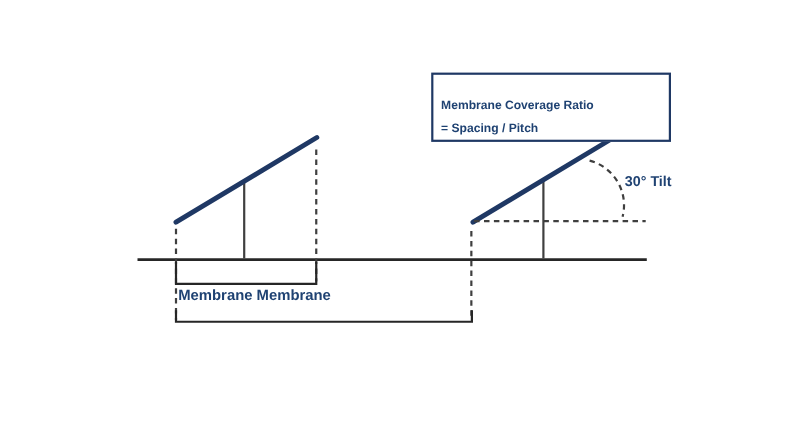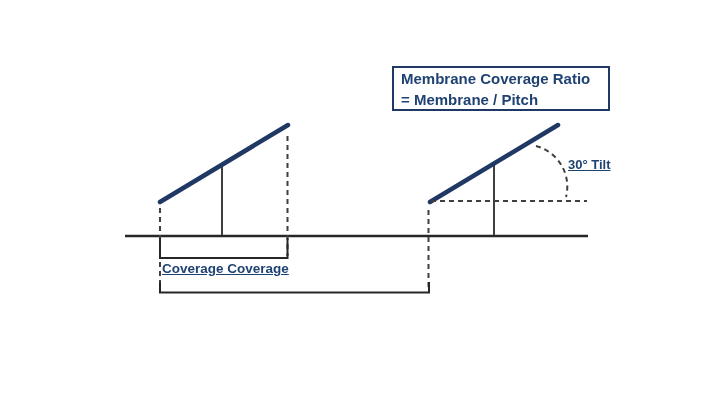--- a/index.html
+++ b/index.html
@@ -25,34 +25,33 @@
   .blue-panel{stroke:var(--panel_blue);stroke-width:4.5;stroke-linecap:round;}
   .post{stroke:var(--dash_gray);stroke-width:2;}
   .dashed{stroke:var(--dash_gray);stroke-width:2;stroke-dasharray:5 4;fill:none;}
   .bracket{stroke:var(--line_dark);stroke-width:2;fill:none;}
   .ground{stroke:var(--line_dark);stroke-width:2.5;}
   .label{
     position:absolute;
     color:var(--text_navy);
     font-weight:bold;
     white-space:nowrap;
-    text-decoration:underline;
   }
   .lbl-coverage{left:162px;top:261px;font-size:13.5px;}
   .lbl-pitch{left:227px;top:301px;font-size:13.5px;}
   .lbl-tilt{left:568px;top:157px;font-size:13px;}
   .formula-box{
     position:absolute;
     left:392px;top:66px;
     width:199px;height:34px;
     border:2px solid var(--panel_blue);
     background:var(--background);
-    padding:0 8px 7px 7px;
+    padding:18px 8px 7px 7px;
     color:var(--text_navy);
-    font-size:15px;
+    font-size:11px;
     font-weight:bold;
     line-height:21px;
   }
   .formula-box div{white-space:nowrap;}
 </style>
 </head>
 <body>
 
 <div class="canvas">
 
@@ -70,19 +69,19 @@
     <line class="dashed" x1="431" y1="201" x2="587" y2="201"></line>
     <line class="dashed" x1="428.5" y1="210" x2="428.5" y2="291"></line>
     <path class="dashed" d="M536,146 A42,42 0 0 1 566,197" stroke-dasharray="4 4"></path>
 
     <path class="bracket" d="M160,238 L160,258 L287.5,258 L287.5,238"></path>
     <path class="bracket" d="M160,282 L160,292.5 L429,292.5 L429,282"></path>
   </svg>
 
   <div class="formula-box">
     <div>Membrane Coverage Ratio</div>
-    <div>= Membrane / Pitch</div>
+    <div>= Spacing / Pitch</div>
   </div>
 
-  <div class="label lbl-coverage">Coverage Coverage</div>
+  <div class="label lbl-coverage">Membrane Membrane</div>
   <div class="label lbl-tilt">30° Tilt</div>
 
 </div>
 
 </body></html>

